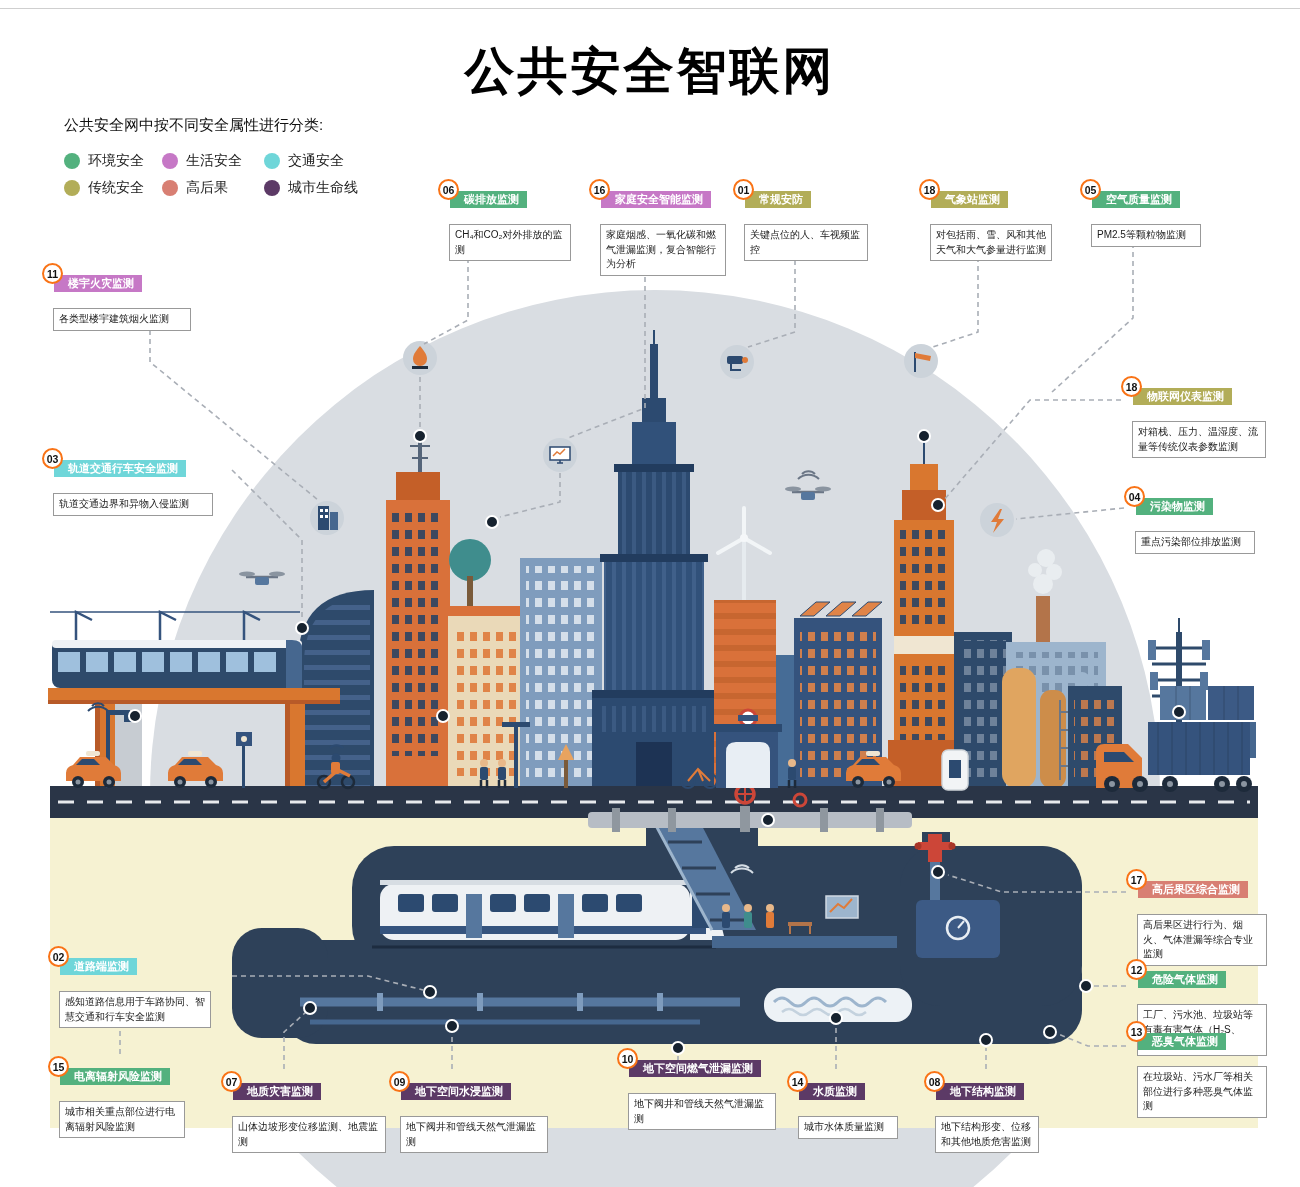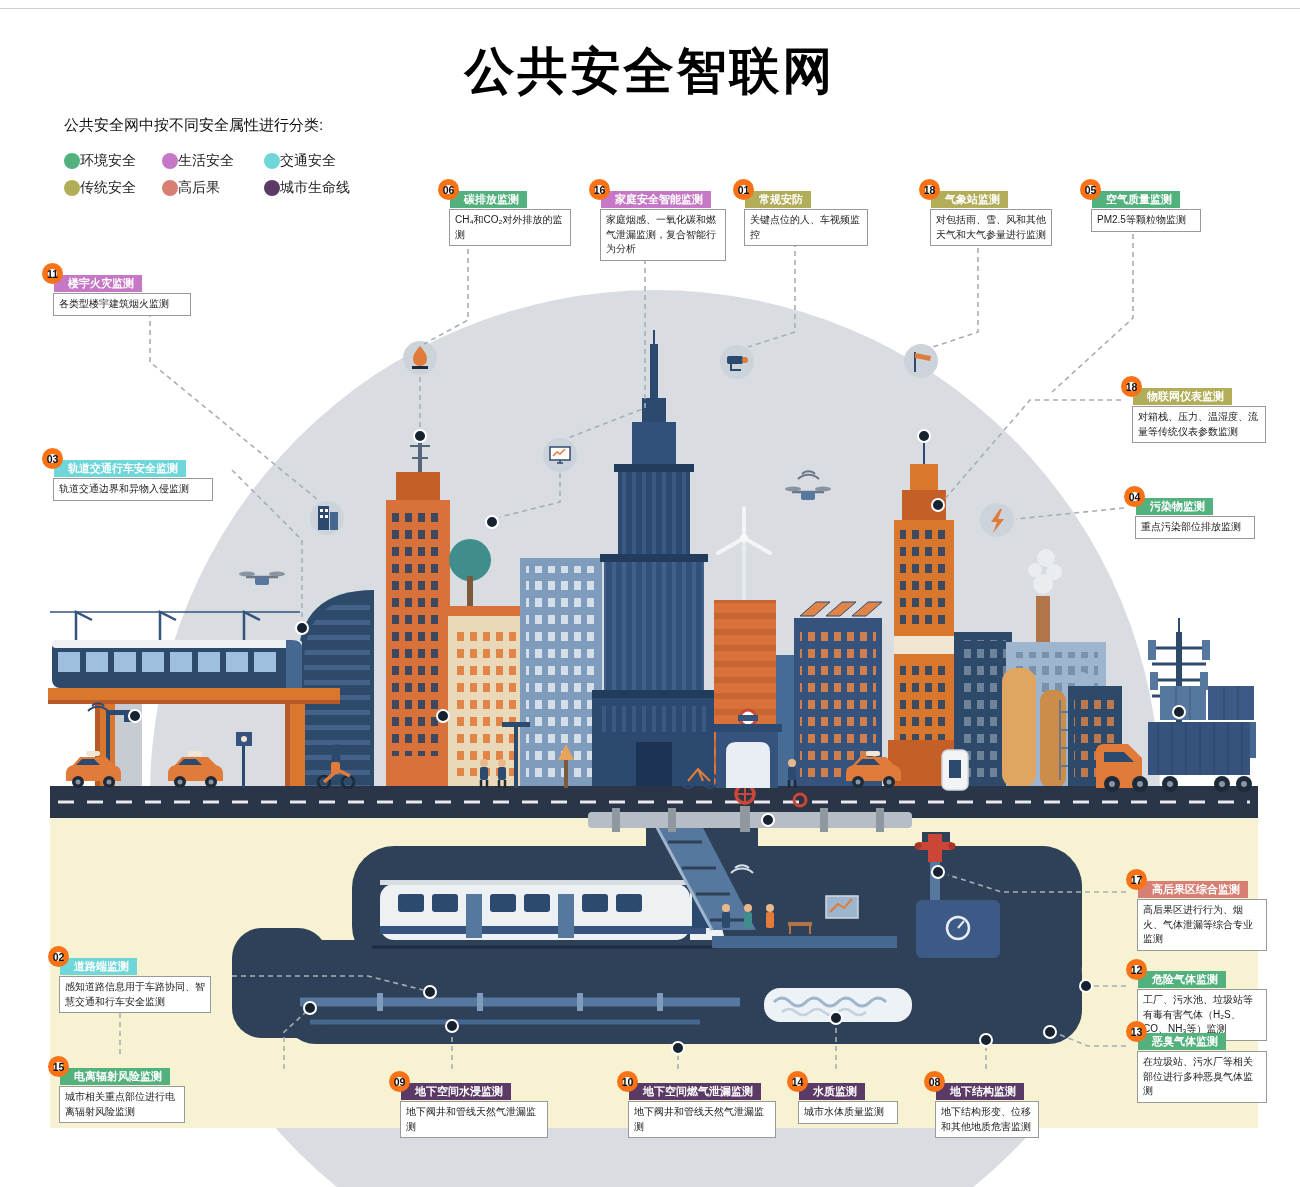--- a/index.html
+++ b/index.html
@@ -3,38 +3,38 @@
 <meta charset="utf-8">
 <style>
 *{margin:0;padding:0;box-sizing:border-box}
 html,body{background:#fff}
 body{font-family:"Liberation Sans","DejaVu Sans",sans-serif;color:#111}
 .canvas{position:relative;width:1300px;height:1187px;background:#fff;overflow:hidden}
 .top-rule{position:absolute;top:8px;left:0;width:100%;border-top:1px solid #cfcfcf}
 .title{position:absolute;top:38px;left:0;width:100%;text-align:center;font-size:50px;font-weight:bold;letter-spacing:3px;color:#000}
 .subtitle{position:absolute;top:116px;left:64px;font-size:15px;color:#111}
 .legend{position:absolute;top:147px;left:64px;display:grid;grid-template-columns:98px 102px 120px;grid-auto-rows:27px;font-size:14px;color:#222}
-.legend-item{display:flex;align-items:center;}
+.legend-item{display:flex;align-items:center;gap:8px}
 .legend-dot{width:16px;height:16px;border-radius:50%;flex:0 0 auto}
 .d-env{background:#53b17e}.d-life{background:#c678c6}.d-traffic{background:#6fd6d9}
 .d-trad{background:#b2ad58}.d-high{background:#d87f73}.d-lifeline{background:#5c3a66}
 .scene{position:absolute;top:0;left:0;z-index:1}
 .callout{position:absolute;z-index:5}
 .co-head{display:flex;align-items:flex-start}
-.co-num{flex:0 0 auto;width:21px;height:21px;border-radius:50%;background:#fff;border:6px solid #f97316;color:#111;
+.co-num{flex:0 0 auto;width:21px;height:21px;border-radius:50%;background:#fff;border:2px solid #f97316;color:#111;
   font-size:10.5px;font-weight:bold;display:flex;align-items:center;justify-content:center;position:relative;z-index:2}
 .co-title{margin-left:-9px;margin-top:12px;height:17px;line-height:17px;padding:0 8px 0 14px;color:#fff;
   font-size:11px;font-weight:bold;white-space:nowrap}
 .cat-env .co-title{background:#53b17e}
 .cat-life .co-title{background:#c678c6}
 .cat-traffic .co-title{background:#6fd6d9}
 .cat-trad .co-title{background:#b2ad58}
 .cat-high .co-title{background:#d87f73}
 .cat-lifeline .co-title{background:#5c3a66}
-.co-body{margin-left:11px;margin-top:1px;background:#fff;border:1px solid #999;padding:3px 5px;
+.co-body{margin-left:11px;margin-top:16px;background:#fff;border:1px solid #999;padding:3px 5px;
   font-size:10px;line-height:1.45;color:#1a1a1a}
 </style>
 </head>
 <body>
 
 <div class="canvas">
   <div class="top-rule"></div>
 
   <svg class="scene" width="1300" height="1187" viewBox="0 0 1300 1187" aria-hidden="true">
     <defs>
@@ -586,30 +586,37 @@
   </div>
 
   <div class="callout cat-env" style="left:48px;top:1056px">
     <div class="co-head">
         <span class="co-num">15</span>
       <span class="co-title">电离辐射风险监测</span>
       </div>
     <div class="co-body" style="width:126px">城市相关重点部位进行电离辐射风险监测</div>
   </div>
 
+  <div class="callout cat-lifeline" style="left:221px;top:1071px">
+    <div class="co-head">
+        <span class="co-num">07</span>
+      <span class="co-title">地质灾害监测</span>
+      </div>
+    <div class="co-body" style="width:154px">山体边坡形变位移监测、地震监测</div>
+  </div>
 
   <div class="callout cat-lifeline" style="left:389px;top:1071px">
     <div class="co-head">
         <span class="co-num">09</span>
       <span class="co-title">地下空间水浸监测</span>
       </div>
     <div class="co-body" style="width:148px">地下阀井和管线天然气泄漏监测</div>
   </div>
 
-  <div class="callout cat-lifeline" style="left:617px;top:1071px">
+  <div class="callout cat-lifeline" style="left:617px;top:1048px">
     <div class="co-head">
         <span class="co-num">10</span>
       <span class="co-title">地下空间燃气泄漏监测</span>
       </div>
     <div class="co-body" style="width:148px">地下阀井和管线天然气泄漏监测</div>
   </div>
 
   <div class="callout cat-lifeline" style="left:787px;top:1071px">
     <div class="co-head">
         <span class="co-num">14</span>

